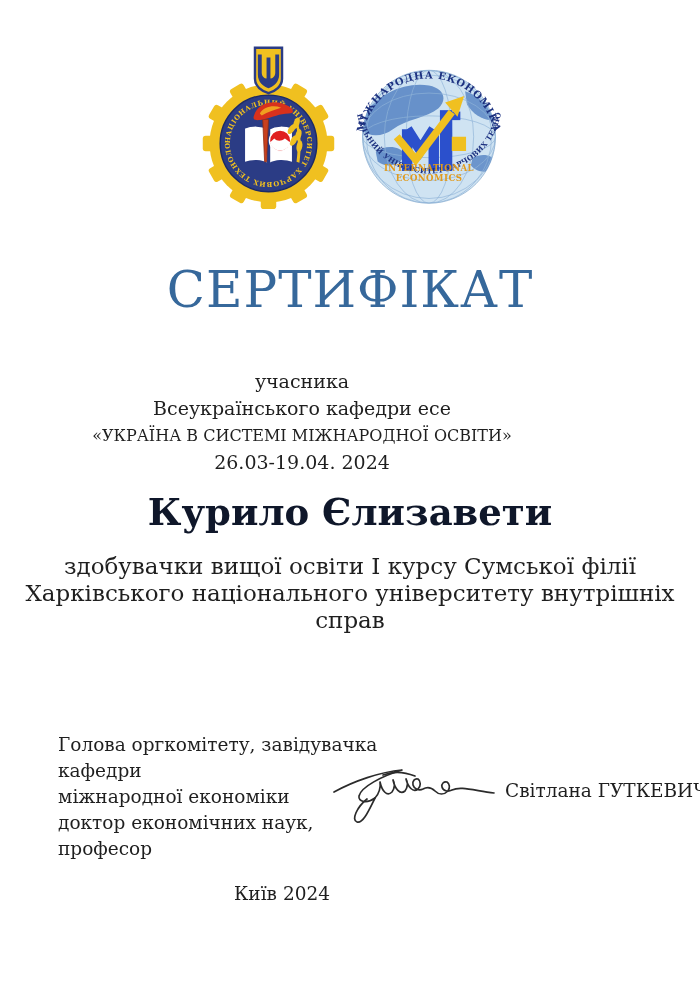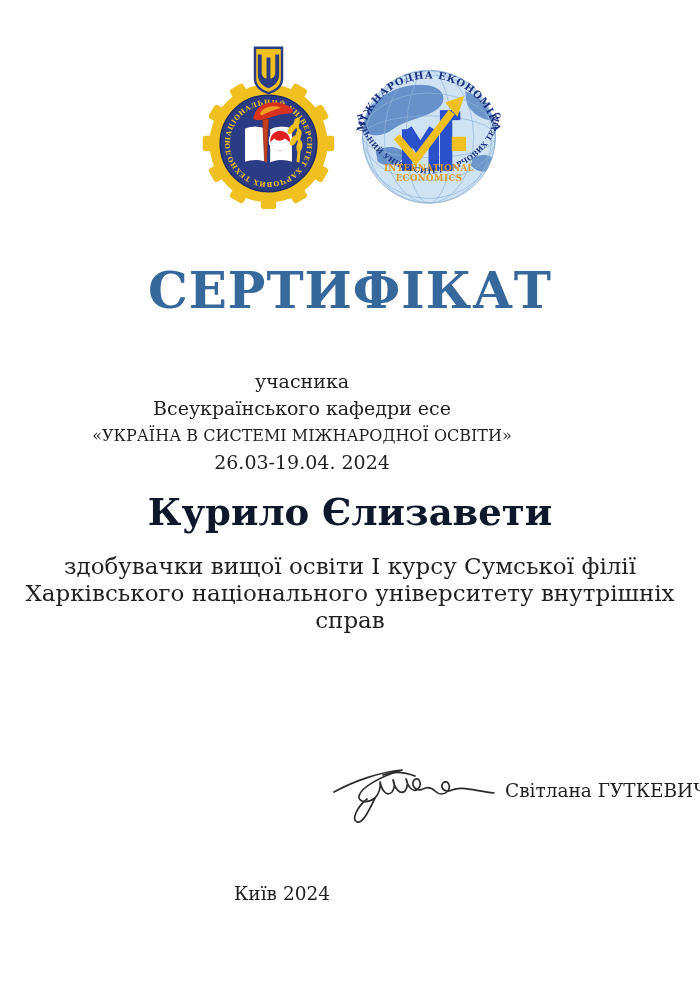--- a/index.html
+++ b/index.html
@@ -6,21 +6,21 @@
   body{background:#ffffff;width:700px;height:990px;overflow:hidden;
        font-family:"DejaVu Serif","Liberation Serif",serif;color:#1f1f1f;}
   .page{position:relative;width:700px;height:990px;background:#ffffff;}
 
   .logos{position:absolute;top:45px;left:0;right:0;
          display:flex;justify-content:center;align-items:flex-start;gap:12px;}
   .logo-left{width:145px;height:164px;}
   .logo-right{width:152px;height:160px;margin-top:7px;}
 
   .cert-title{position:absolute;top:263px;left:0;width:700px;
-              text-align:center;font-size:50px;font-weight:bold;
+              text-align:center;font-size:50px;font-weight:normal;
               color:#36689b;letter-spacing:1px;line-height:1.1;}
 
   .intro{position:absolute;top:368px;left:0;width:604px;text-align:center;
          font-size:19px;line-height:27px;color:#1f1f1f;}
   .intro .caps-line{font-size:16px;}
 
   .recipient-name{position:absolute;top:490px;left:0;width:700px;
                   text-align:center;font-size:37px;font-weight:bold;
                   color:#0f172a;line-height:1.2;}
 
@@ -185,20 +185,25 @@
     <div class="caps-line">«УКРАЇНА В СИСТЕМІ МІЖНАРОДНОЇ ОСВІТИ»</div>
     <div>26.03-19.04. 2024</div>
   </div>
 
   <div class="recipient-name">Курило Єлизавети</div>
   <div class="recipient-details">
     <div>здобувачки вищої освіти І курсу Сумської філії</div>
     <div>Харківського національного університету внутрішніх справ</div>
   </div>
 
+  <div class="signer-block">
+    <div>Голова оргкомітету, завідувачка кафедри</div>
+    <div>міжнародної економіки</div>
+    <div>доктор економічних наук, професор</div>
+  </div>
 
   <svg class="signature-svg" viewBox="0 0 172 88" xmlns="http://www.w3.org/2000/svg">
     <g stroke="#2b2b2b" stroke-width="1.7" fill="none" stroke-linecap="round" stroke-linejoin="round">
       <path d="M 4 42 C 24 31 50 22 72 20 C 52 26 31 37 29 46 C 28 52 37 54 45 48
                C 49 44 51 37 50 32
                C 52 41 57 47 62 42 C 65 38 65 33 63 30
                C 65 39 70 45 75 41 C 78 37 78 32 76 29
                C 78 37 83 43 88 39 C 91 36 91 31 88 29 C 85 28 82 31 83 35 C 84 39 89 41 93 39
                C 98 36 102 38 105 41 C 109 45 114 45 118 41 C 120 38 120 34 117 32 C 114 31 111 34 112 37 C 113 41 118 42 122 40
                C 130 36 142 40 164 43"></path>

